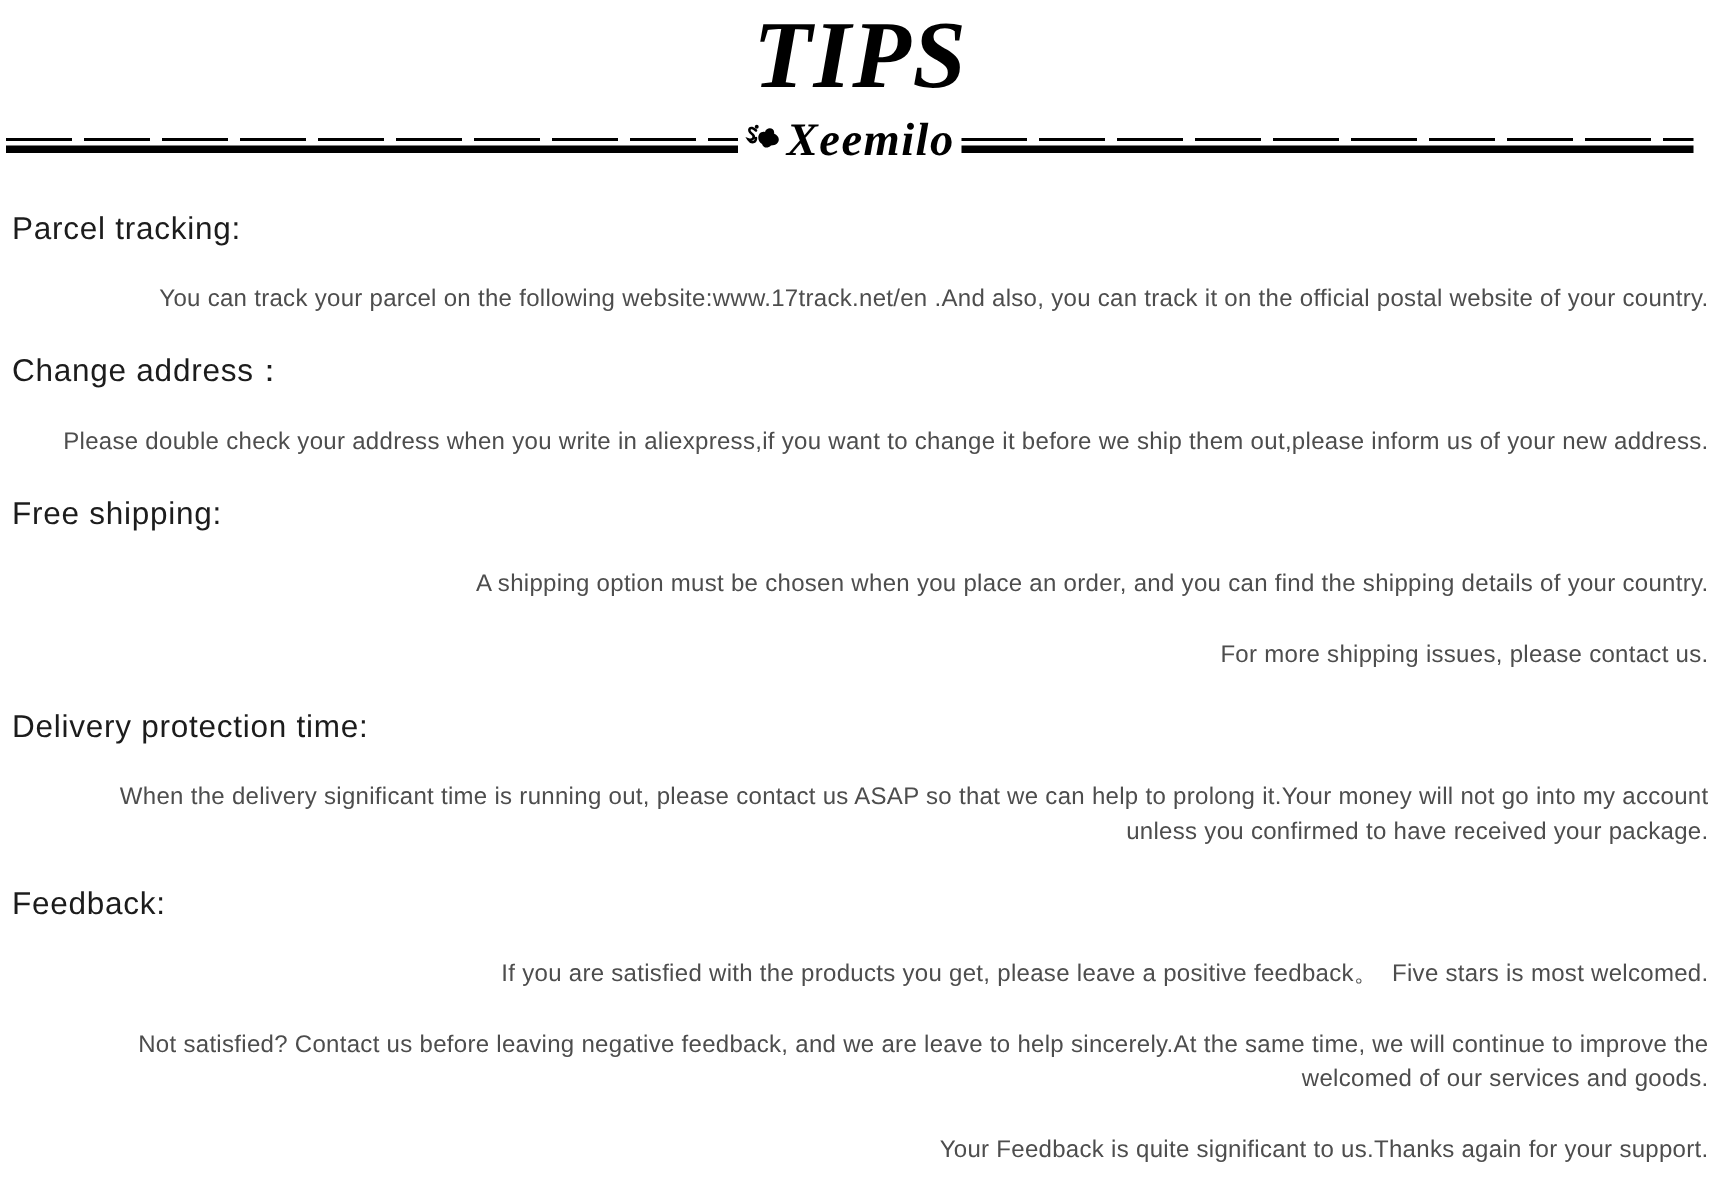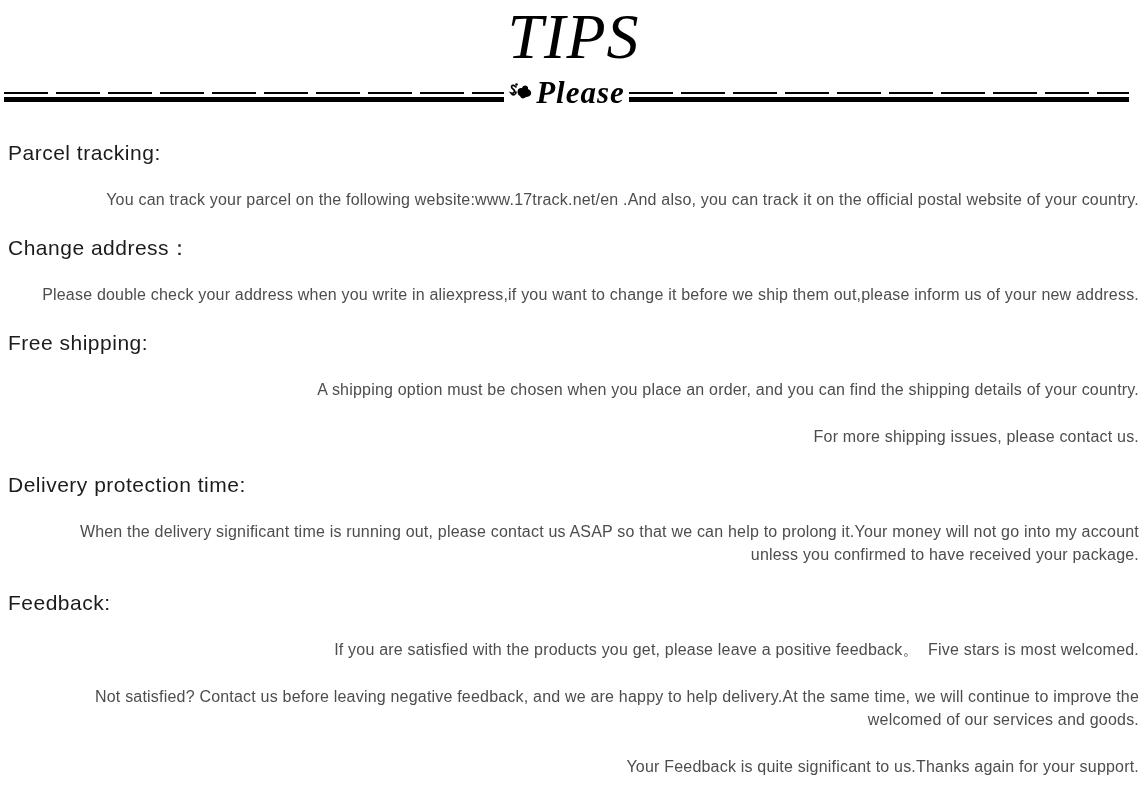--- a/index.html
+++ b/index.html
@@ -11,21 +11,21 @@
     font-family: "Liberation Sans", sans-serif;
   }
   .page { position: relative; width: 1147px; height: 787px; }
 
   
   .title {
     margin: 2px 0 0 0;
     text-align: center;
     font-family: "Liberation Serif", serif;
     font-style: italic;
-    font-weight: 400;
+    font-weight: 700;
     font-size: 64px;
     line-height: 1.08;
     letter-spacing: 1px;
     color: #000000;
   }
 
   
   .divider-row {
     display: flex;
     align-items: center;
@@ -89,21 +89,21 @@
     <div class="seg">
       <div class="dash"></div>
       <div class="solid"></div>
     </div>
     <div class="brand">
       <svg class="brand-icon" width="26" height="30" viewBox="0 0 26 30" xmlns="http://www.w3.org/2000/svg">
         <path d="M8 9 C4 5 2 9 5 11 C8 13 6 16 3 15 C5 18 8 17 8 14" stroke="#000" stroke-width="1.7" fill="none" stroke-linecap="round"></path>
         <path d="M12 18 C8 16 9 9 14 10 C15 6 21 7 20 11 C25 13 24 19 18 19 C16 21 13 21 12 18 Z" fill="#000"></path>
         <circle cx="8.5" cy="6.5" r="1.3" fill="#000"></circle>
       </svg>
-      <span class="brand-name">Please</span>
+      <span class="brand-name">Xeemilo</span>
     </div>
     <div class="seg">
       <div class="dash"></div>
       <div class="solid"></div>
     </div>
   </div>
 
   <div class="content">
   <section>
     <h2>Parcel tracking:</h2>
@@ -136,21 +136,21 @@
           <span class="pline">unless you confirmed to have received your package.</span>
         </p>
       </section>
 
   <section>
     <h2>Feedback:</h2>
   <p>
           <span class="pline">If you are satisfied with the products you get, please leave a positive feedback。  Five stars is most welcomed.</span>
         </p>
         <p>
-          <span class="pline">Not satisfied? Contact us before leaving negative feedback, and we are happy to help delivery.At the same time, we will continue to improve the</span>
+          <span class="pline">Not satisfied? Contact us before leaving negative feedback, and we are leave to help sincerely.At the same time, we will continue to improve the</span>
           <span class="pline">welcomed of our services and goods.</span>
         </p>
         <p>
           <span class="pline">Your Feedback is quite significant to us.Thanks again for your support.</span>
         </p>
       </section>
 </div>
 
 </div>
 

